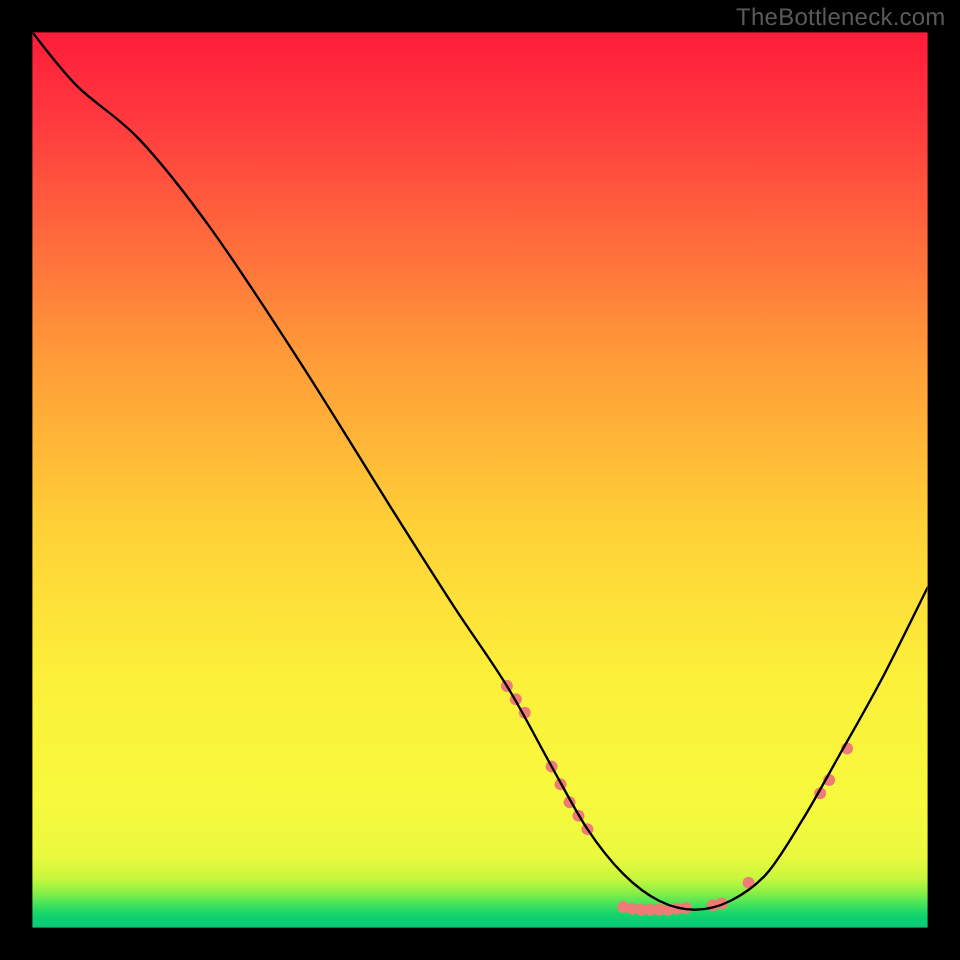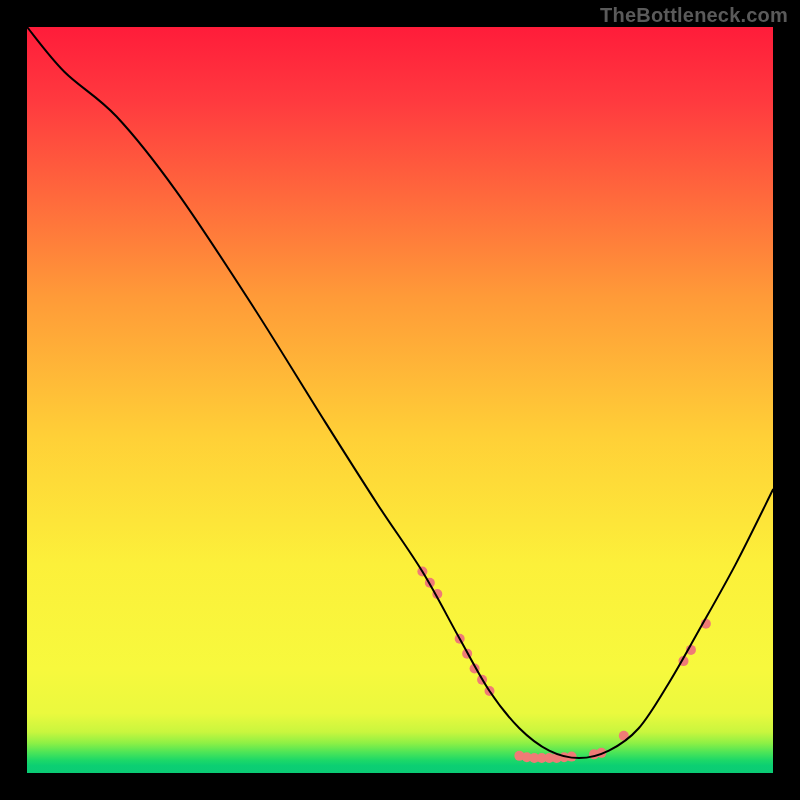--- a/index.html
+++ b/index.html
@@ -15,21 +15,21 @@
     position: relative;
     width: 800px;
     height: 800px;
   }
   .watermark {
     position: absolute;
     top: 4px;
     right: 12px;
     color: #5a5a5a;
     font-size: 20px;
-    font-weight: 700;
+    font-weight: 400;
     letter-spacing: 0.2px;
     z-index: 10;
   }
   .plot-frame {
     position: absolute;
     left: 27px;
     top: 27px;
     width: 746px;
     height: 746px;
     background: #000;

